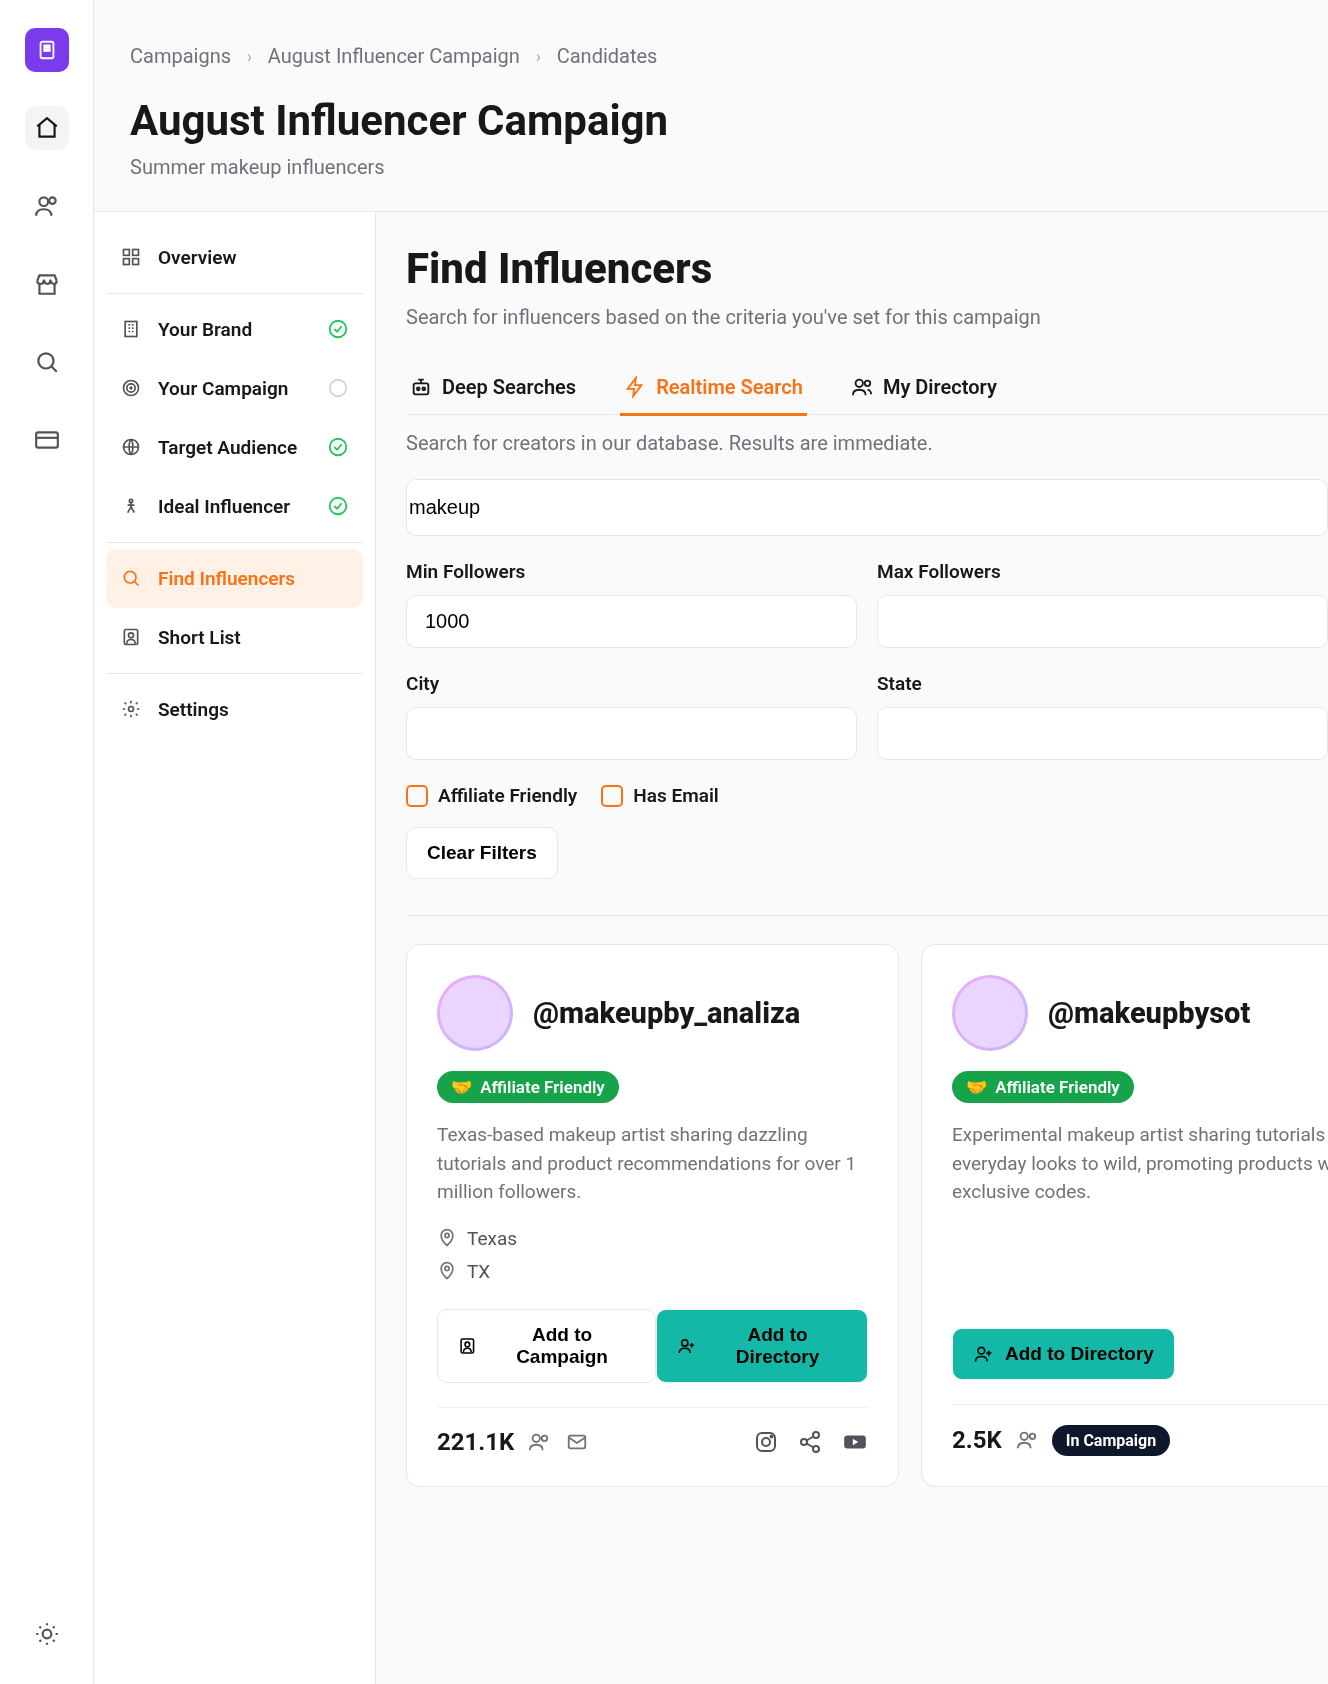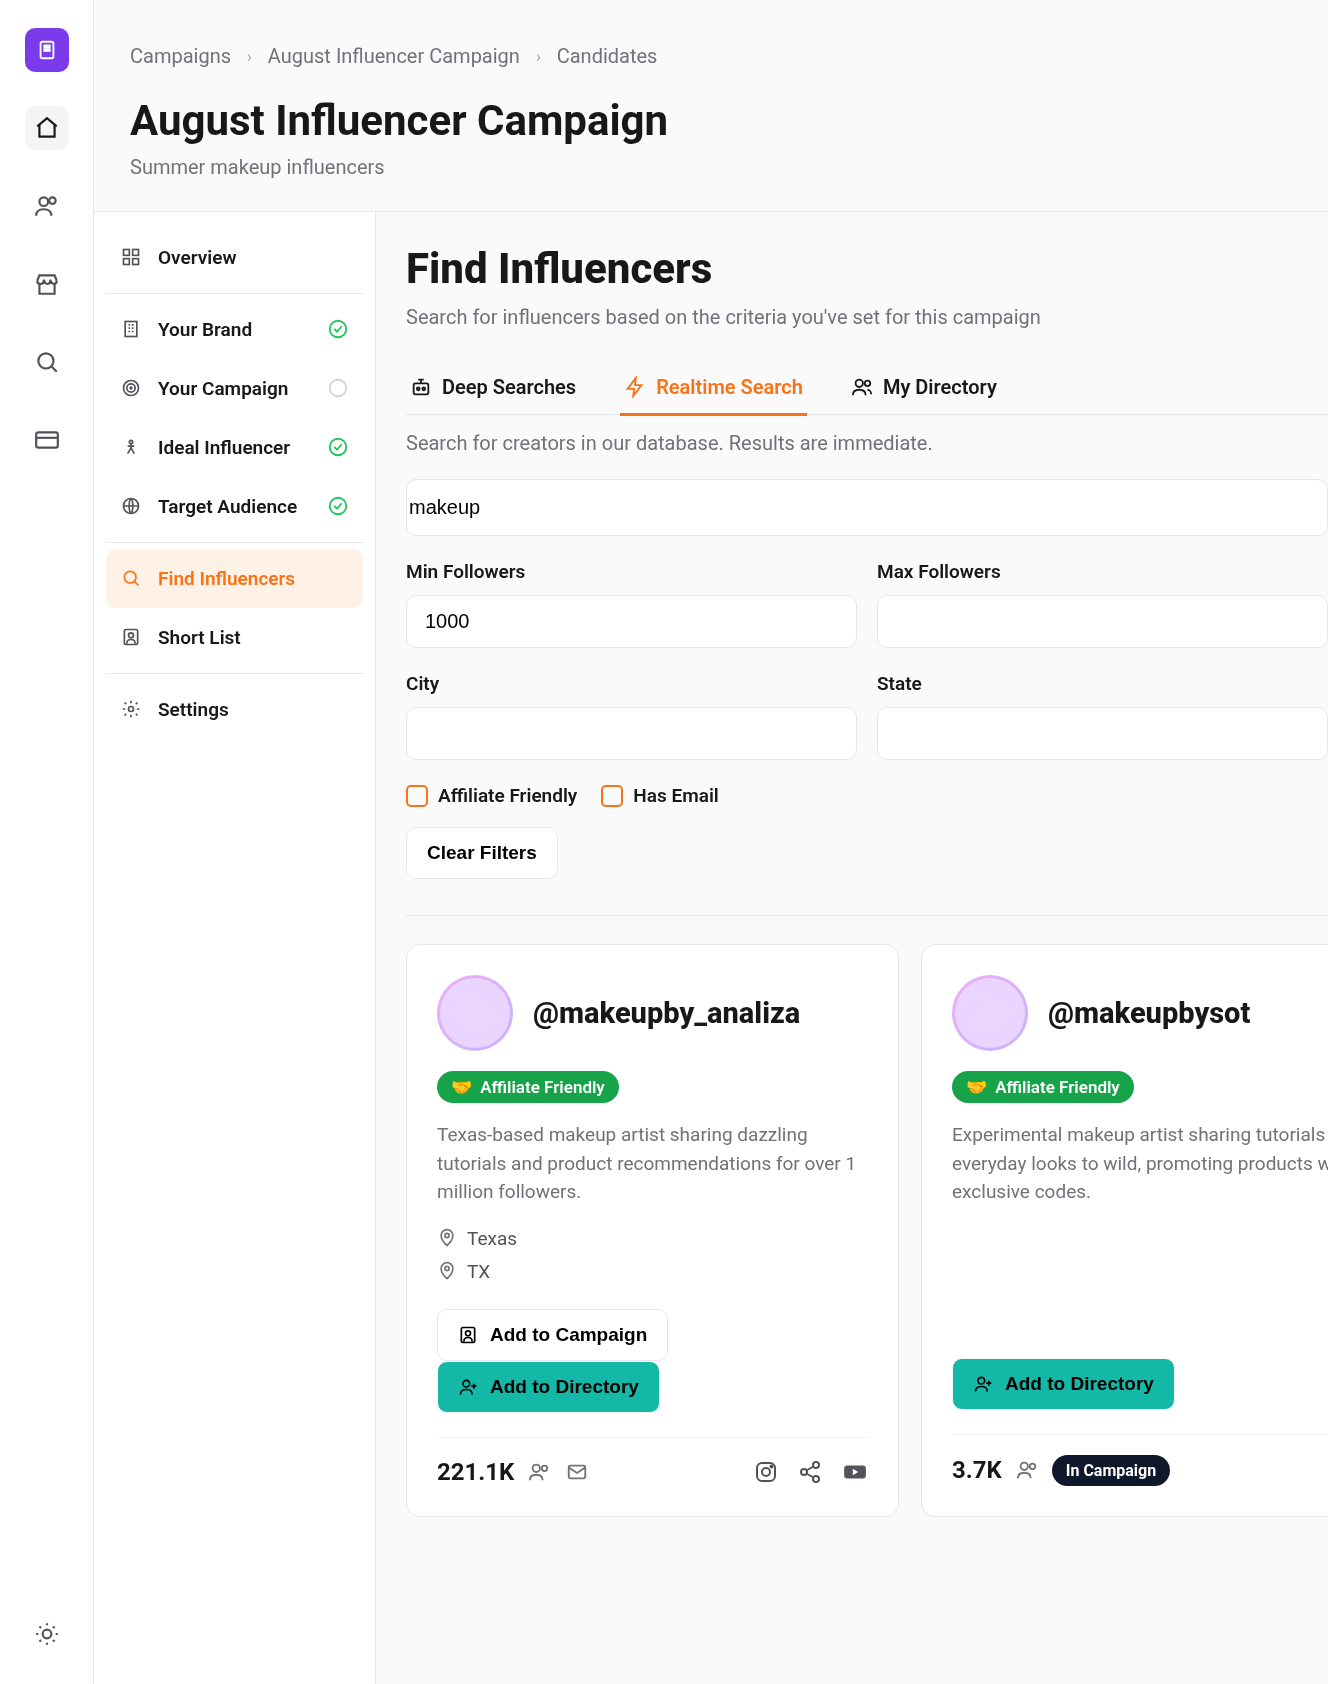--- a/index.html
+++ b/index.html
@@ -61,21 +61,21 @@
 
 .cards { display: flex; gap: 22px; }
 .card { width: 493px; border: 1px solid #e5e7eb; border-radius: 14px; background: #fff; padding: 30px; display: flex; flex-direction: column; flex-shrink: 0; }
 .card-head { display: flex; align-items: center; gap: 20px; margin-bottom: 20px; }
 .avatar { width: 76px; height: 76px; border-radius: 50%; background: linear-gradient(135deg,#f0abfc,#c4b5fd); flex-shrink: 0; position: relative; overflow: hidden; }
 .avatar::after { content:""; position:absolute; inset:3px; border-radius:50%; background:#e9d5ff; }
 .handle { font-size: 29px; font-weight: 800; word-break: break-word; }
 .badge { display: inline-flex; align-items: center; gap: 8px; background: #16a34a; color: #fff; font-size: 17px; font-weight: 600; padding: 6px 14px; border-radius: 999px; margin-bottom: 18px; width: fit-content; }
 .bio { font-size: 19px; color: #71717a; line-height: 1.5; margin-bottom: 20px; }
 .loc-row { display: flex; align-items: center; gap: 10px; font-size: 19px; color: #52525b; margin-bottom: 10px; }
-.card-actions { margin-top: 16px; display: flex; flex-direction: column; }
+.card-actions { margin-top: 16px; display: flex; flex-direction: row; }
 .act-btn { display: inline-flex; align-items: center; gap: 12px; border: 1px solid #e5e7eb; background: #fff; border-radius: 10px; padding: 14px 20px; font-size: 19px; font-weight: 600; cursor: pointer; width: fit-content; }
 .act-btn.muted { background: #14b8a6; border-color: #f4f4f5; }
 .card-footer { display: flex; align-items: center; gap: 14px; margin-top: 24px; padding-top: 20px; border-top: 1px solid #f1f1f1; }
 .followers { font-size: 24px; font-weight: 700; }
 .foot-icons { display: flex; gap: 16px; color: #71717a; }
 .foot-right { margin-left: auto; display: flex; gap: 20px; color: #52525b; align-items: center; }
 .pill { background: #0f172a; color: #fff; font-size: 16px; font-weight: 700; padding: 6px 14px; border-radius: 999px; }
 
 svg { display: block; }
 </style>
@@ -189,40 +189,40 @@
           <span>Your Campaign</span>
           <span class="sec-check">
               <svg width="22" height="22" viewBox="0 0 24 24" fill="none" stroke="#d4d4d8" stroke-width="2">
                 <circle cx="12" cy="12" r="9"></circle>
               </svg>
             </span>
         </div>
         <div class="sec-item">
           <span class="sec-icon">
               <svg width="20" height="20" viewBox="0 0 24 24" fill="none" stroke="currentColor" stroke-width="2">
+                <circle cx="12" cy="12" r="9"></circle>
+                <path d="M3 12h18M12 3c3 3 3 15 0 18M12 3c-3 3-3 15 0 18"></path>
+              </svg>
+            </span>
+          <span>Target Audience</span>
+          <span class="sec-check">
+              <svg width="22" height="22" viewBox="0 0 24 24" fill="none" stroke="#22c55e" stroke-width="2">
+                <circle cx="12" cy="12" r="9"></circle>
+                <path d="M8 12l3 3 5-6"></path>
+              </svg>
+            </span>
+        </div>
+        <div class="sec-item">
+          <span class="sec-icon">
+              <svg width="20" height="20" viewBox="0 0 24 24" fill="none" stroke="currentColor" stroke-width="2">
                 <circle cx="12" cy="6" r="2"></circle>
                 <path d="M12 8v5M12 13l-4 7M12 13l4 7M8 11h8"></path>
               </svg>
             </span>
           <span>Ideal Influencer</span>
-          <span class="sec-check">
-              <svg width="22" height="22" viewBox="0 0 24 24" fill="none" stroke="#22c55e" stroke-width="2">
-                <circle cx="12" cy="12" r="9"></circle>
-                <path d="M8 12l3 3 5-6"></path>
-              </svg>
-            </span>
-        </div>
-        <div class="sec-item">
-          <span class="sec-icon">
-              <svg width="20" height="20" viewBox="0 0 24 24" fill="none" stroke="currentColor" stroke-width="2">
-                <circle cx="12" cy="12" r="9"></circle>
-                <path d="M3 12h18M12 3c3 3 3 15 0 18M12 3c-3 3-3 15 0 18"></path>
-              </svg>
-            </span>
-          <span>Target Audience</span>
           <span class="sec-check">
               <svg width="22" height="22" viewBox="0 0 24 24" fill="none" stroke="#22c55e" stroke-width="2">
                 <circle cx="12" cy="12" r="9"></circle>
                 <path d="M8 12l3 3 5-6"></path>
               </svg>
             </span>
         </div>
         <div class="sec-divider"></div>
         <div class="sec-item active">
           <span class="sec-icon">
@@ -425,21 +425,21 @@
               <button class="act-btn muted">
                 <svg width="20" height="20" viewBox="0 0 24 24" fill="none" stroke="currentColor" stroke-width="2">
                     <circle cx="10" cy="8" r="4"></circle>
                     <path d="M3 21c0-4 3-6 7-6s7 2 7 6"></path>
                     <path d="M19 8v6M16 11h6"></path>
                   </svg>
                 <span>Add to Directory</span>
               </button>
             </div>
             <div class="card-footer">
-              <span class="followers">3.7K</span>
+              <span class="followers">2.5K</span>
               <div class="foot-icons">
                 <svg width="22" height="22" viewBox="0 0 24 24" fill="none" stroke="#71717a" stroke-width="2">
                     <circle cx="9" cy="8" r="4"></circle>
                     <path d="M2 21c0-4 3-6 7-6s7 2 7 6"></path>
                     <circle cx="18" cy="8" r="3"></circle>
                   </svg>
               </div>
               <span class="pill">In Campaign</span>
 
             </div>

